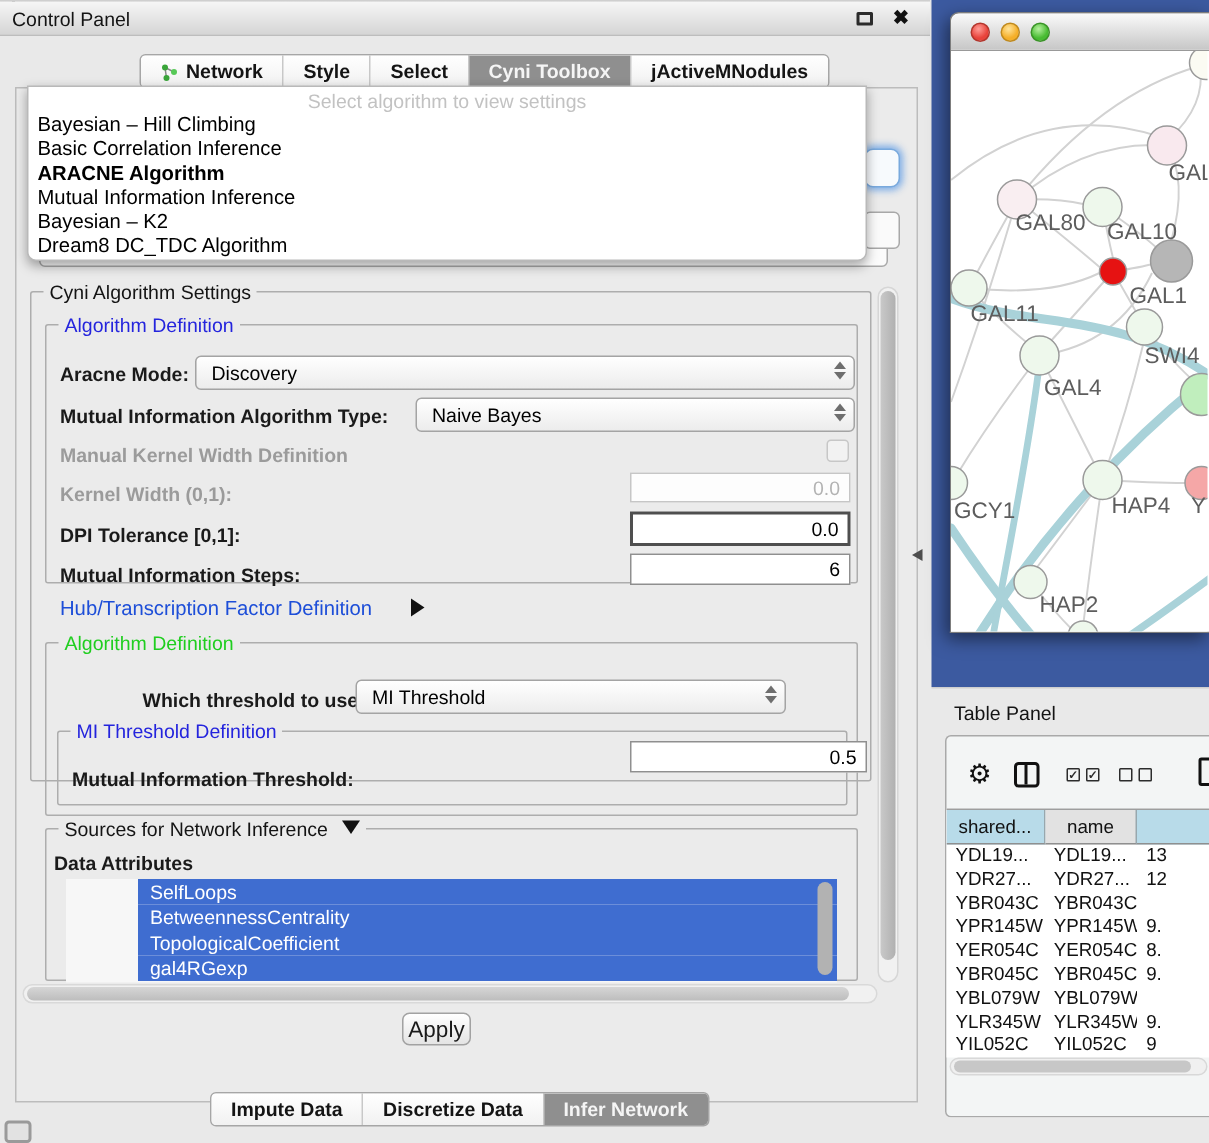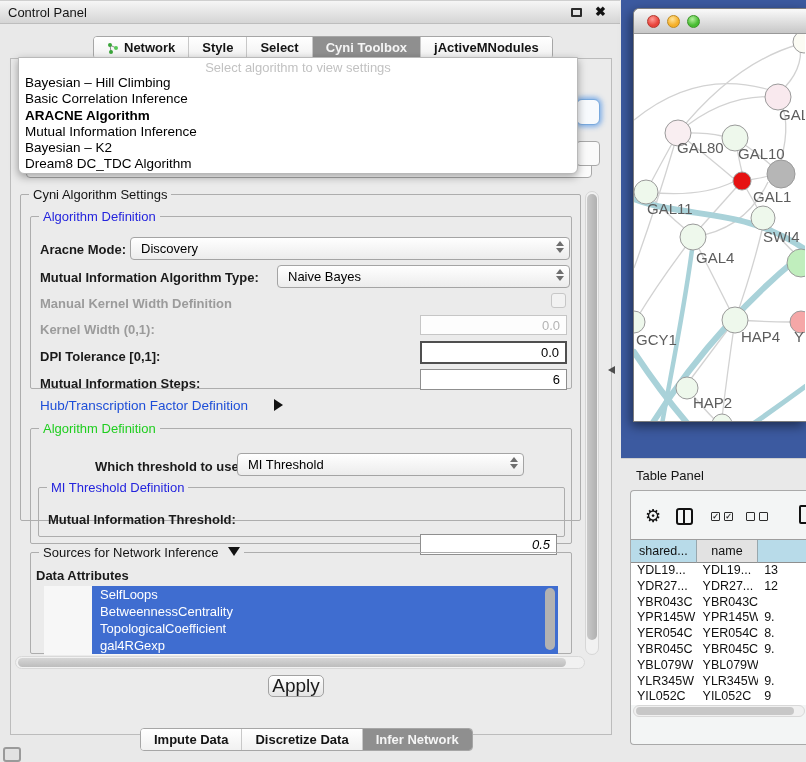--- a/index.html
+++ b/index.html
@@ -116,24 +116,24 @@
   .attr-item { width:489px; height:17px; line-height:17px; background:var(--sel-blue); color:#fff; padding-left:8px; font-size:13px; }
   #attr-scroll { position:absolute; right:3px; top:2px; width:10px; height:62px; border-radius:5px; background:#b2b2b2; }
 
   
   #v-scroll { left:585px; top:191px; width:14px; height:464px; background:#f1f1f1; border:1px solid #d6d6d6; border-radius:7px; }
   #v-thumb  { position:absolute; left:1px; top:2px; width:10px; height:446px; border-radius:5px; background:linear-gradient(90deg,#c9c9c9,#b0b0b0); }
   #h-scroll { left:15px; top:656px; width:570px; height:13px; background:#f1f1f1; border:1px solid #d9d9d9; border-radius:7px; }
   #h-thumb  { position:absolute; left:2px; top:1px; width:548px; height:9px; border-radius:5px; background:linear-gradient(#d6d6d6,#bdbdbd); }
 
   #apply-btn {
-    left:268px; top:675px; width:56px; height:22px;
+    left:268px; top:675px; width:46px; height:22px;
     border:1px solid #a2a2a2; border-radius:5px;
     background:linear-gradient(#ffffff,#e4e4e4);
-    display:flex; align-items:center; justify-content:center; font-size:19px;
+    display:flex; align-items:center; justify-content:center; font-size:15px;
   }
 
   
   #desktop { left:621px; top:0; width:185px; height:458px; background:var(--desk-blue);padding-left:33px; }
   #net-window {
     position:absolute; left:12px; top:8px; width:173px; height:414px;
     border:1px solid #7d7d7d; border-right:none; border-radius:6px 0 0 0;
     box-shadow:-2px 4px 12px rgba(0,0,0,.5);
     background:#fff;
   }
@@ -284,21 +284,21 @@
   <span class="arrows">
       <span class="up"></span>
       <span class="down"></span>
     </span>
 </div>
 
 <div class="grp" style="left:38px; top:487px; width:527px; height:50px;">
   <span class="gtitle t-blue">MI Threshold Definition</span>
 </div>
 <span class="lbl abs" style="left:48px; top:512px;">Mutual Information Threshold:</span>
-<div class="tfield plain" style="left:420px; top:534px; width:137px; height:21px;font-style:italic;">0.5</div>
+<div class="tfield plain" style="left:420px; top:494px; width:158px; height:21px;">0.5</div>
 
 <div class="grp" style="left:30px; top:552px; width:542px; height:102px;">
   <span class="gtitle t-black">
     <span>Sources for Network Inference</span>
     <span class="tri-down" style="margin-left:6px; vertical-align:1px;"></span>
   </span>
 </div>
 <span class="lbl abs" style="left:36px; top:568px;">Data Attributes</span>
 <div id="attr-list">
   <div id="attr-items">

